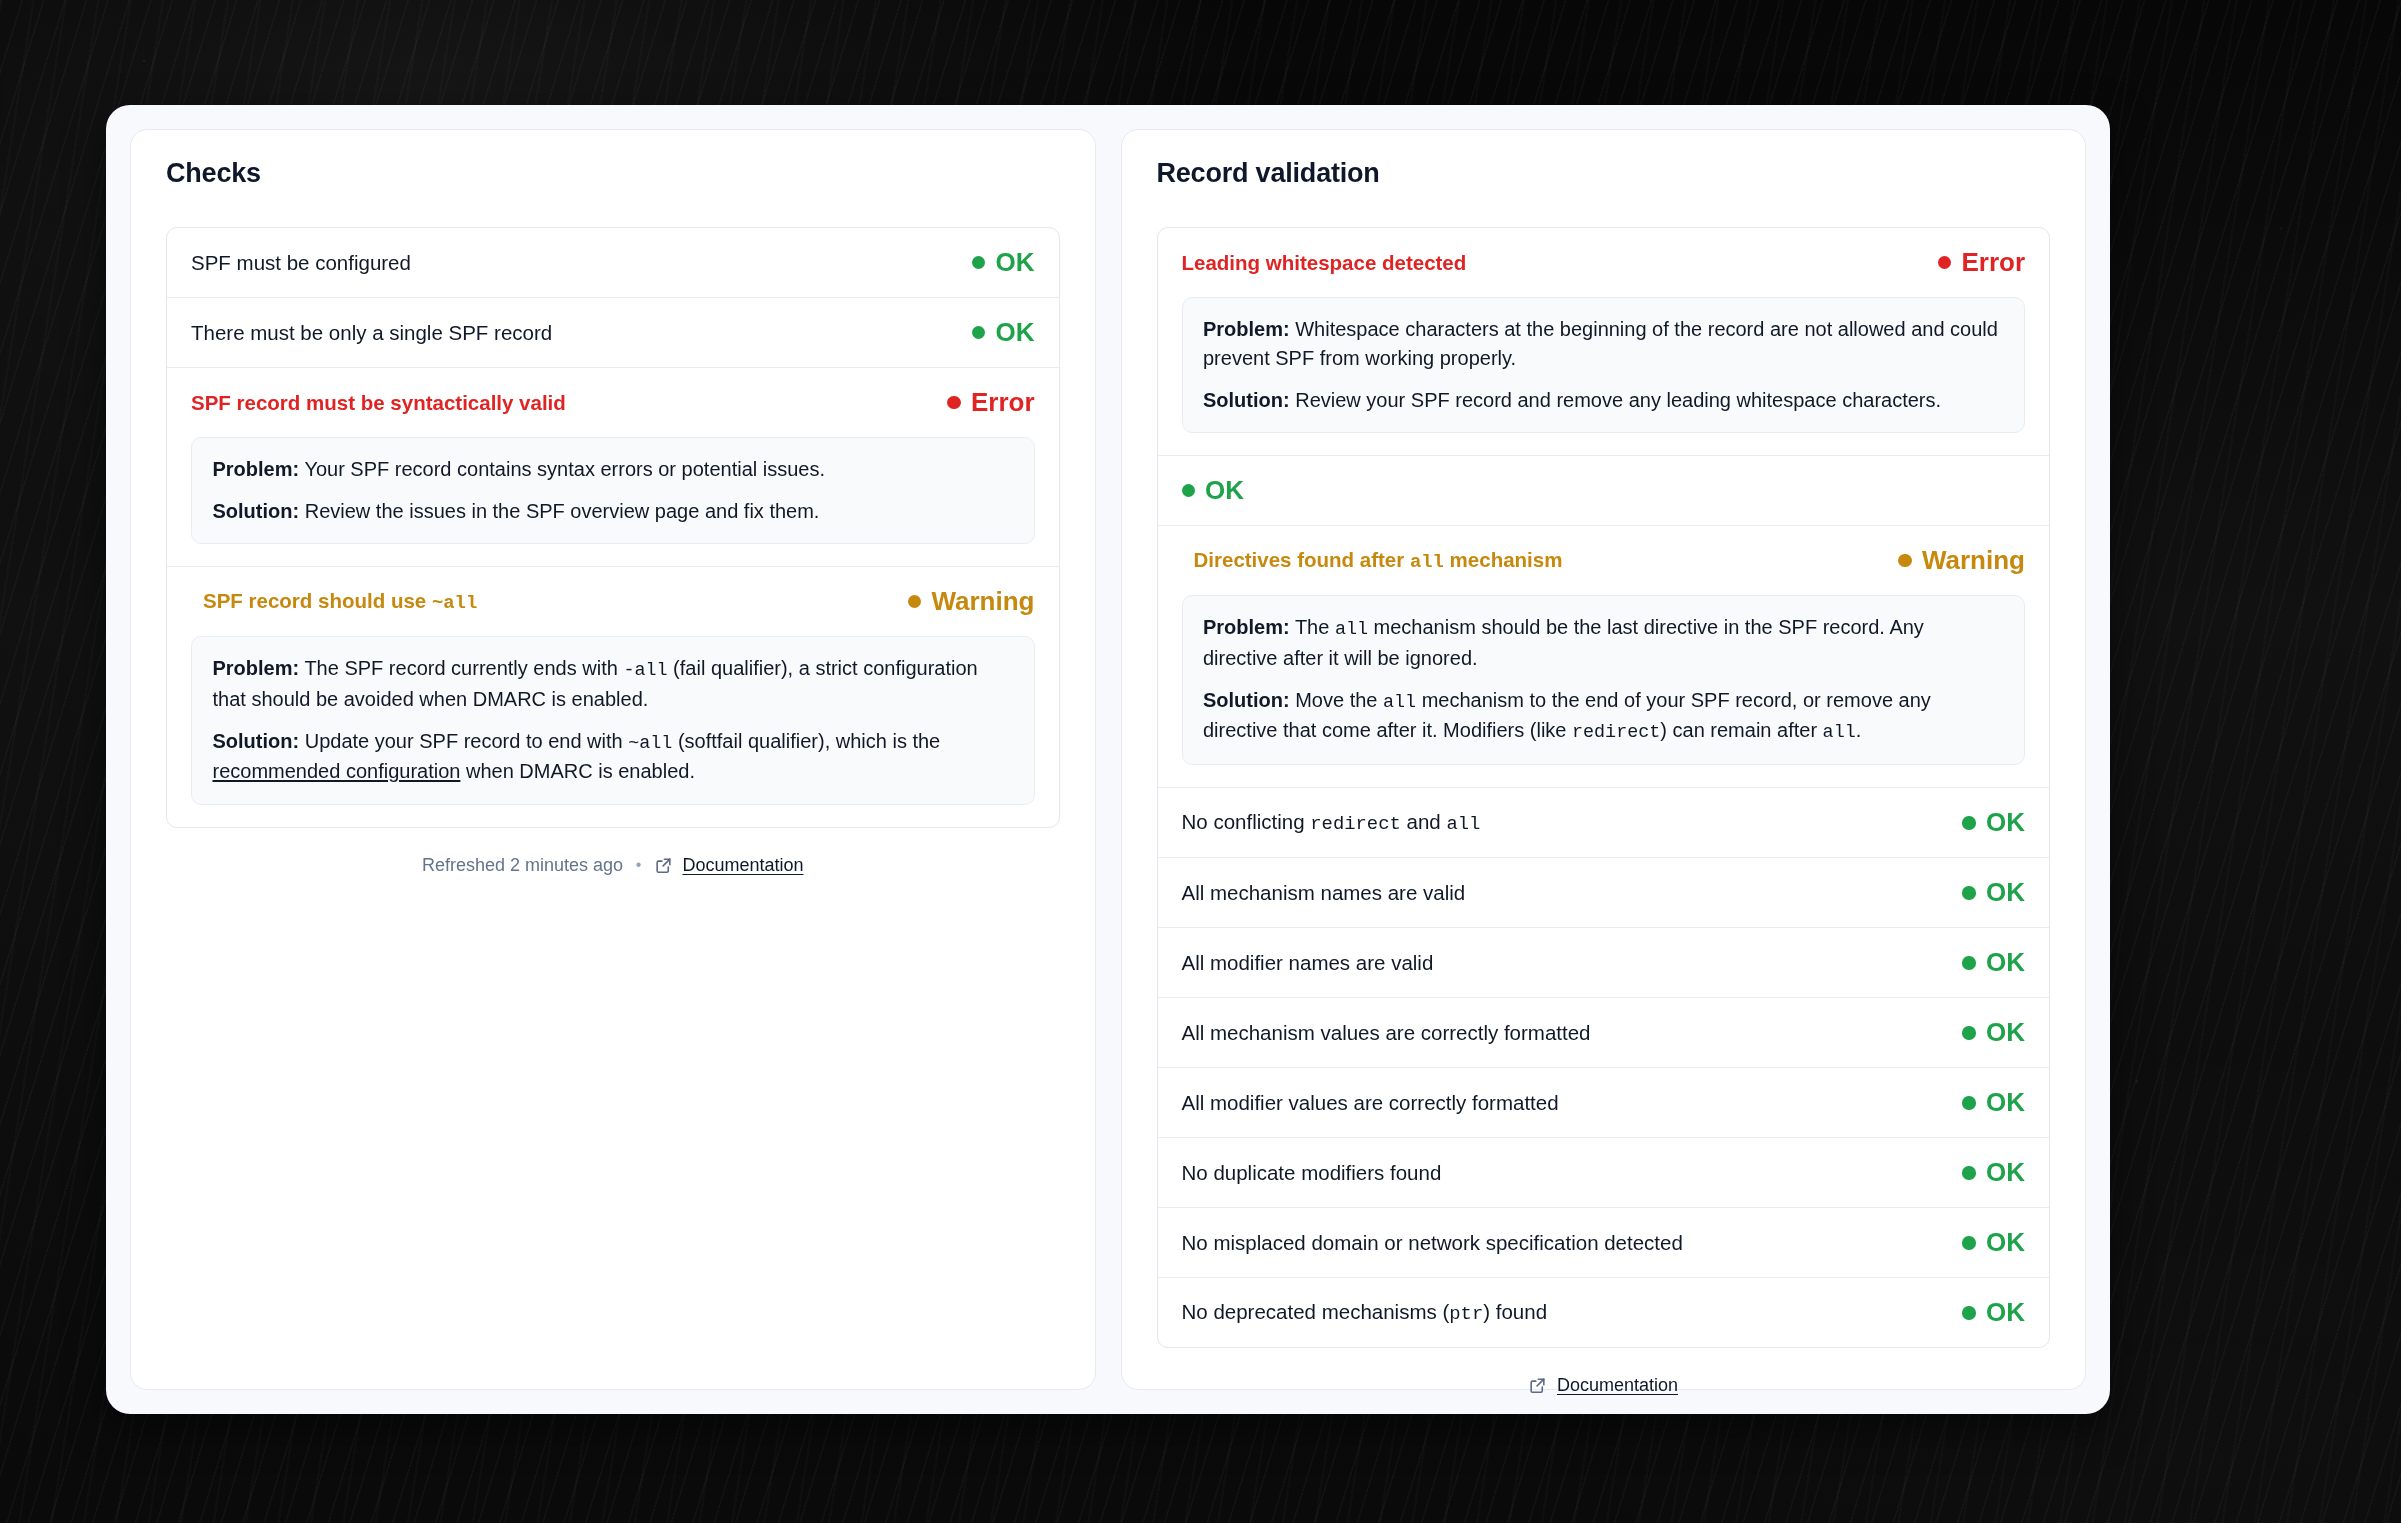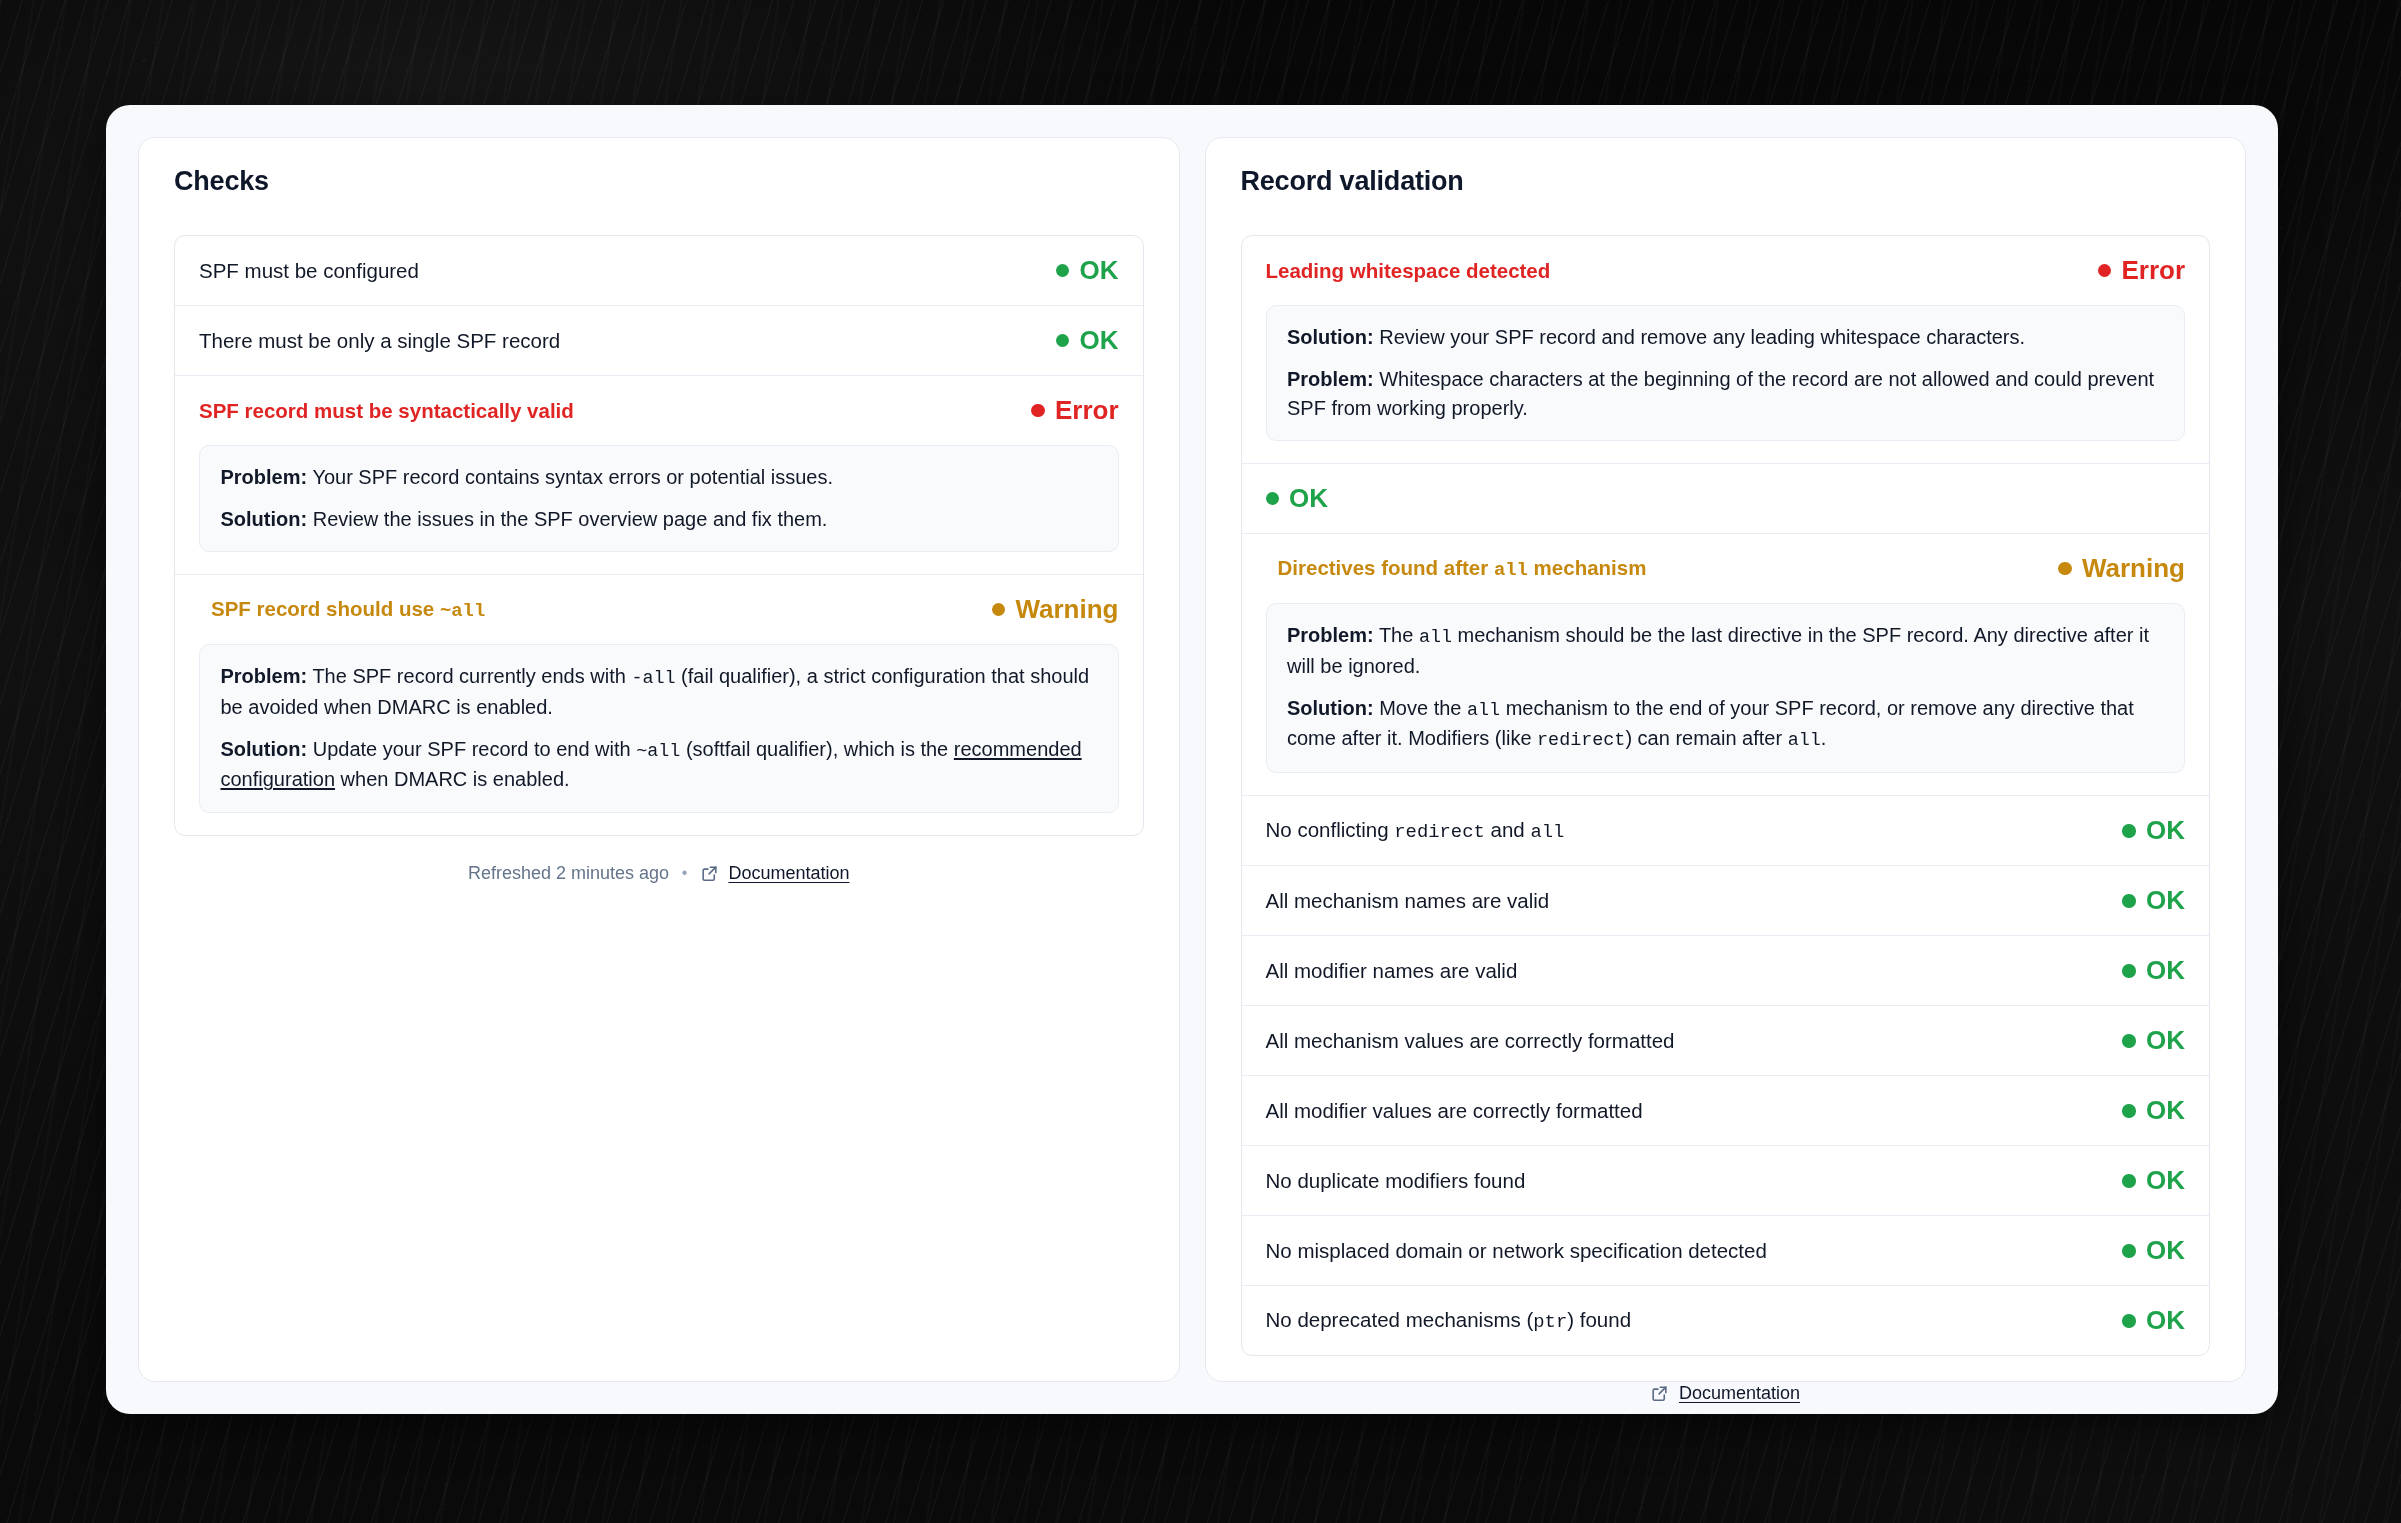--- a/index.html
+++ b/index.html
@@ -33,26 +33,26 @@
         rgba(255,255,255,0.0) 2.4px, rgba(255,255,255,0.0) 32px),
       radial-gradient(ellipse 1183px 710px at 18% 6%, rgba(255,255,255,0.055), rgba(255,255,255,0) 70%),
       radial-gradient(ellipse 946px 631px at 92% 96%, rgba(255,255,255,0.02), rgba(255,255,255,0) 70%),
       linear-gradient(#070707, #111111 40%, #0a0a0a);
   }
 
   
   #shell {
     position:absolute;
     left:106px; top:105px;
-    width:2172px; height:1309px;
+    width:2004px; height:1309px;
     background:#f7f9fc;
     border-radius:24px;
     box-shadow:0 14px 39px rgba(0,0,0,0.55);
     display:flex;
-    padding:32px;
+    padding:24px;
     gap:25px;
   }
   .panel {
     background:#ffffff;
     border:0.8px solid #e6eaf0;
     border-radius:17.3px;
     flex:1 1 0;
     min-width:0;
     padding:28px 35px 32px 35px;
   }
@@ -235,22 +235,22 @@
     <div class="checklist">
         <div class="row">
           <div class="row-head">
             <div class="row-label error">Leading whitespace detected</div>
             <div class="status error">
               <span class="dot"></span>
               <span>Error</span>
             </div>
           </div>
           <div class="detail">
+            <p><b>Problem:</b> Whitespace characters at the beginning of the record are not allowed and could prevent SPF from working properly.</p>
             <p><b>Solution:</b> Review your SPF record and remove any leading whitespace characters.</p>
-            <p><b>Problem:</b> Whitespace characters at the beginning of the record are not allowed and could prevent SPF from working properly.</p>
           </div>
         </div>
         <div class="row">
           <div class="row-head">
             <div class="status ok">
               <span class="dot"></span>
               <span>OK</span>
             </div>
           </div>
         </div>

